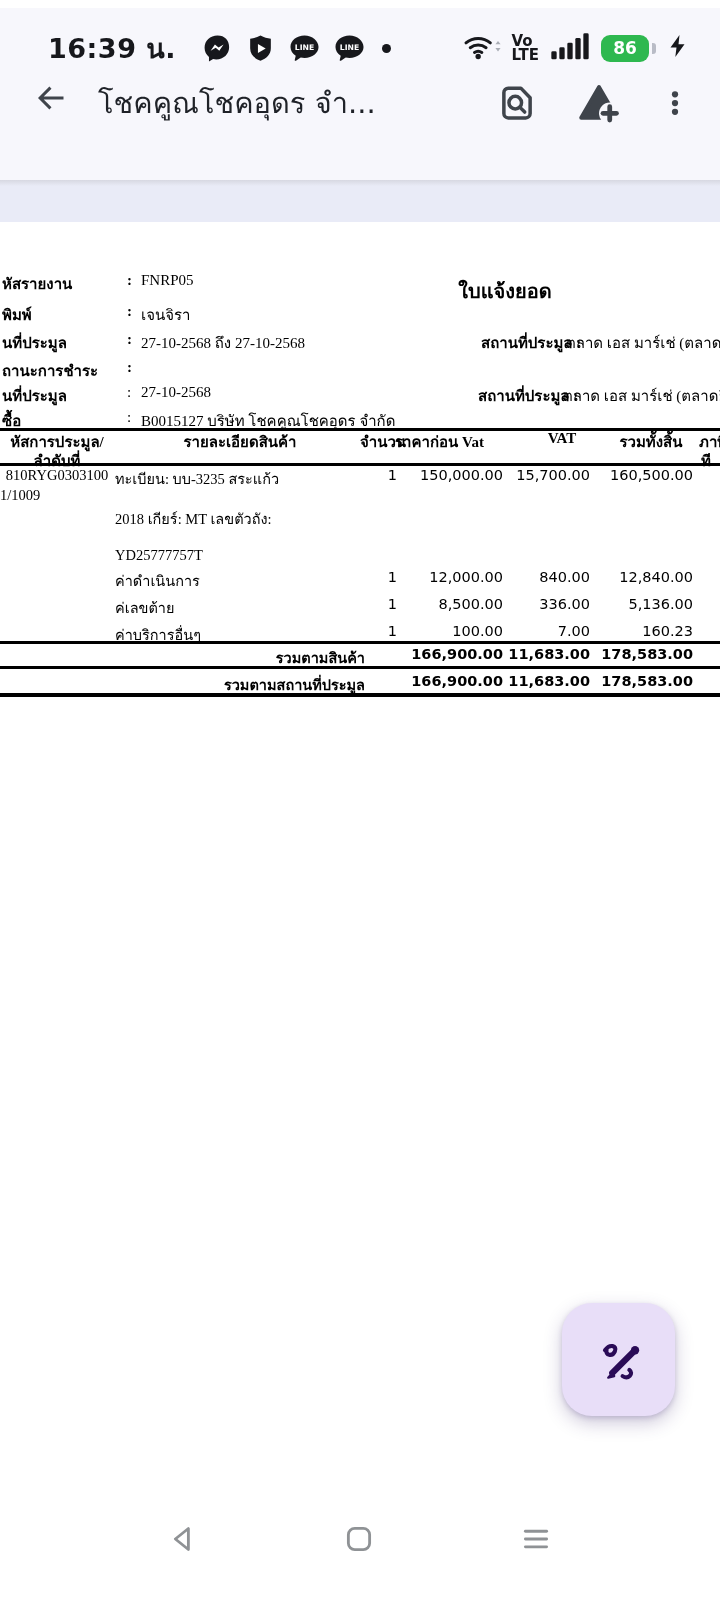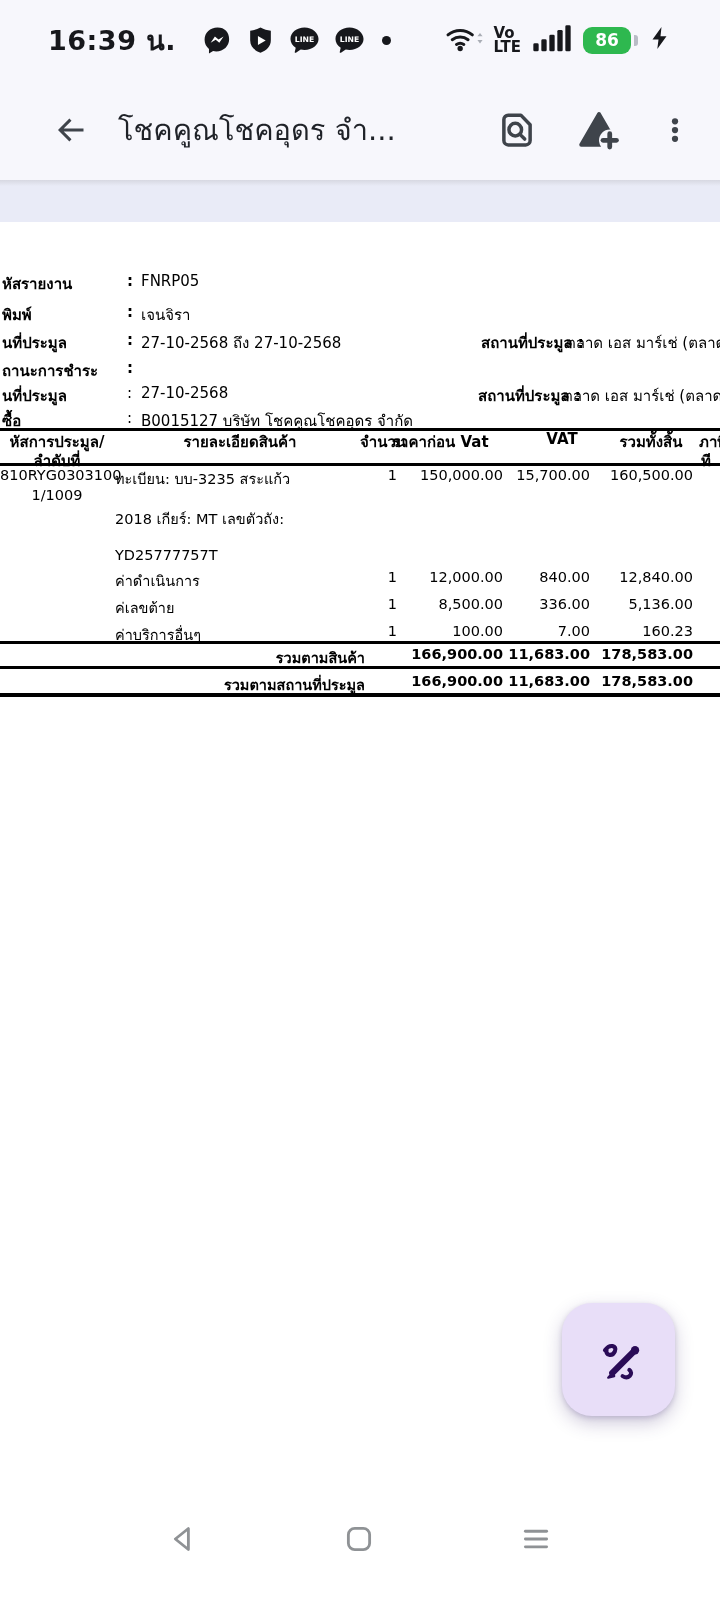--- a/index.html
+++ b/index.html
@@ -3,54 +3,54 @@
 <meta charset="utf-8">
 <style>
   html,body{margin:0;padding:0;}
   body{
     width:720px;height:1604px;position:relative;overflow:hidden;
     background:#ffffff;font-family:"DejaVu Sans",sans-serif;
     -webkit-font-smoothing:antialiased;
   }
   
   .status-bar{
-    position:absolute;top:0;left:0;right:0;height:80px;
+    position:absolute;top:8px;left:0;right:0;height:80px;
     background:var(--statusbar-bg);display:flex;align-items:center;
-    padding:0 48px 0 48px;box-sizing:border-box;
+    padding:0 30px 0 48px;box-sizing:border-box;
   }
   .time{font-size:27px;font-weight:600;color:var(--time-color);letter-spacing:.5px;white-space:nowrap;}
   .notif-icons{display:flex;align-items:center;gap:12px;margin-left:26px;}
   .notif-icons svg{display:block;}
   .more-dot{width:9px;height:9px;border-radius:50%;background:var(--time-color);margin-left:4px;}
   .status-right{margin-left:auto;display:flex;align-items:center;gap:10px;}
   .volte{font-size:15px;line-height:14px;font-weight:700;color:var(--time-color);text-align:left;}
   .battery{
     width:48px;height:27px;border-radius:9px;background:var(--battery-green);
     color:#fff;font-size:17px;font-weight:700;display:flex;align-items:center;justify-content:center;
   }
   .battery-nub{width:4px;height:11px;border-radius:0 3px 3px 0;background:#b9bcc6;margin-left:-7px;}
   
   .app-bar{
     position:absolute;top:80px;left:0;right:0;height:100px;
-    background:var(--appbar-bg);display:flex;align-items:center;
-    padding:0 24px 0 52px;box-sizing:border-box;
+    background:var(--appbar-bg);display:flex;align-items:flex-start;
+    padding:0 24px 0 32px;box-sizing:border-box;
   }
   .icon-btn{background:none;border:none;padding:0;display:flex;align-items:center;justify-content:center;cursor:pointer;color:var(--icon-dark);}
   .appbar-title{
     font-size:29px;color:#1f2228;margin-left:30px;flex:1;
     white-space:nowrap;overflow:hidden;font-weight:400;
   }
   .appbar-actions{display:flex;align-items:center;gap:38px;margin-right:6px;}
   .appbar-shadow{position:absolute;top:180px;left:0;right:0;height:6px;
     background:linear-gradient(#d7d8e2,rgba(215,216,226,0));}
   .viewer-band{position:absolute;top:180px;left:0;right:0;height:42px;background:var(--band-bg);}
   .page{position:absolute;top:222px;left:0;right:0;bottom:0;background:#ffffff;}
   
   .doc{position:absolute;top:0;left:0;width:720px;height:1604px;color:var(--doc-text);font-size:15px;}
-  .doc .abs{position:absolute;white-space:nowrap;}
+  .doc .abs{position:absolute;white-space:nowrap;font-family:Liberation Serif, serif;}
   .lbl{font-weight:700;}
   .doc-title{font-weight:700;font-size:20px;text-align:center;}
   .hline{position:absolute;left:0;right:0;background:#000;}
   .th{font-weight:700;font-size:15px;text-align:center;}
   .td{font-size:14.5px;}
   .num{position:absolute;font-size:14.5px;text-align:right;white-space:nowrap;}
   .bold{font-weight:700;}
   
   .fab{
     position:absolute;left:562px;top:1303px;width:113px;height:113px;border-radius:30px;
@@ -195,40 +195,41 @@
   <span class="abs" style="left:141px;top:359px"></span>
 
   <span class="abs lbl" style="left:2px;top:384px">นที่ประมูล</span>
   <span class="abs" style="left:127px;top:384px">:</span>
   <span class="abs" style="left:141px;top:384px">27-10-2568</span>
 
   <span class="abs lbl" style="left:2px;top:409px">ซื้อ</span>
   <span class="abs" style="left:127px;top:409px">:</span>
   <span class="abs" style="left:141px;top:409px">B0015127 บริษัท โชคคูณโชคอุดร  จำกัด</span>
 
+  <span class="abs doc-title" style="left:420px;top:275px;width:170px">ใบแจ้งยอด</span>
 
   <span class="abs lbl" style="left:481px;top:331px">สถานที่ประมูล :</span>
   <span class="abs" style="left:566px;top:331px">ตลาด เอส มาร์เช่ (ตลาดยีราฟ) ระยอ</span>
   <span class="abs lbl" style="left:478px;top:384px">สถานที่ประมูล :</span>
   <span class="abs" style="left:563px;top:384px">ตลาด เอส มาร์เช่ (ตลาดยีราฟ) ระยอง</span>
 
   <div class="hline" style="top:428px;height:2.5px"></div>
   <span class="abs th" style="left:0;top:430px;width:114px">หัสการประมูล/</span>
   <span class="abs th" style="left:0;top:449px;width:114px">ลำดับที่</span>
   <span class="abs th" style="left:115px;top:430px;width:250px">รายละเอียดสินค้า</span>
   <span class="abs th" style="left:348px;top:430px;width:70px">จำนวน</span>
   <span class="abs th" style="left:392px;top:430px;width:95px">ราคาก่อน Vat</span>
   <span class="abs th" style="left:524px;top:430px;width:76px">VAT</span>
   <span class="abs th" style="left:606px;top:430px;width:90px">รวมทั้งสิ้น</span>
   <span class="abs th" style="left:699px;top:430px;width:40px;text-align:left">ภาษี</span>
   <span class="abs th" style="left:701px;top:449px;width:40px;text-align:left">ที</span>
   <div class="hline" style="top:463px;height:2.5px"></div>
 
   <span class="abs td" style="left:0;top:467px;width:114px;text-align:center">810RYG0303100</span>
-  <span class="abs td" style="left:0;top:487px;width:114px;text-align:center">1/1009</span>
+  <span class="abs td" style="left:0;top:487px;width:114px;">1/1009</span>
   <span class="abs td" style="left:115px;top:467px">ทะเบียน: บบ-3235 สระแก้ว</span>
   <span class="abs td" style="left:115px;top:507px">2018 เกียร์: MT เลขตัวถัง:</span>
   <span class="abs td" style="left:115px;top:547px">YD25777757T</span>
   <span class="num" style="right:323px;top:467px">1</span>
   <span class="num" style="right:217px;top:467px">150,000.00</span>
   <span class="num" style="right:130px;top:467px">15,700.00</span>
   <span class="num" style="right:27px;top:467px">160,500.00</span>
 
   <span class="abs td" style="left:115px;top:569px">ค่าดำเนินการ</span>
   <span class="num" style="right:323px;top:569px">1</span>

